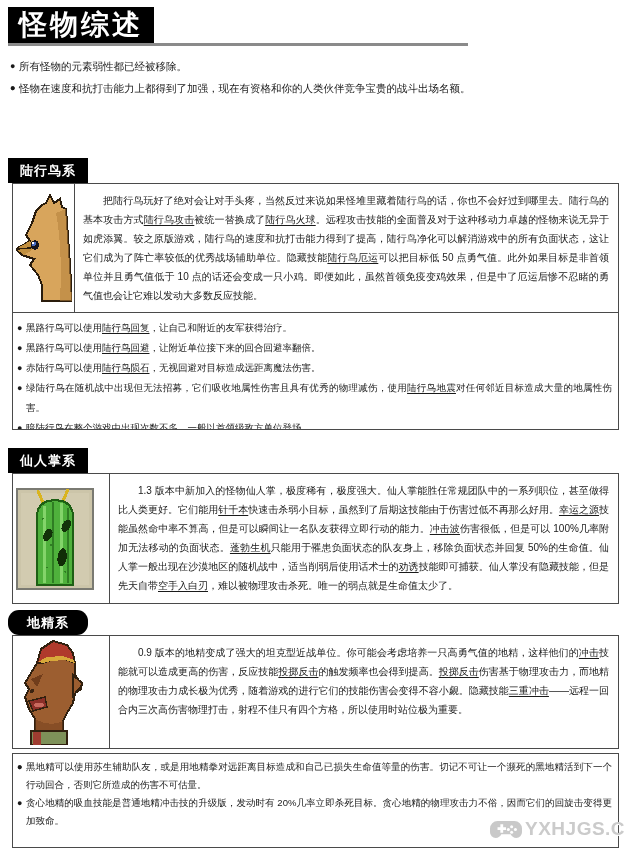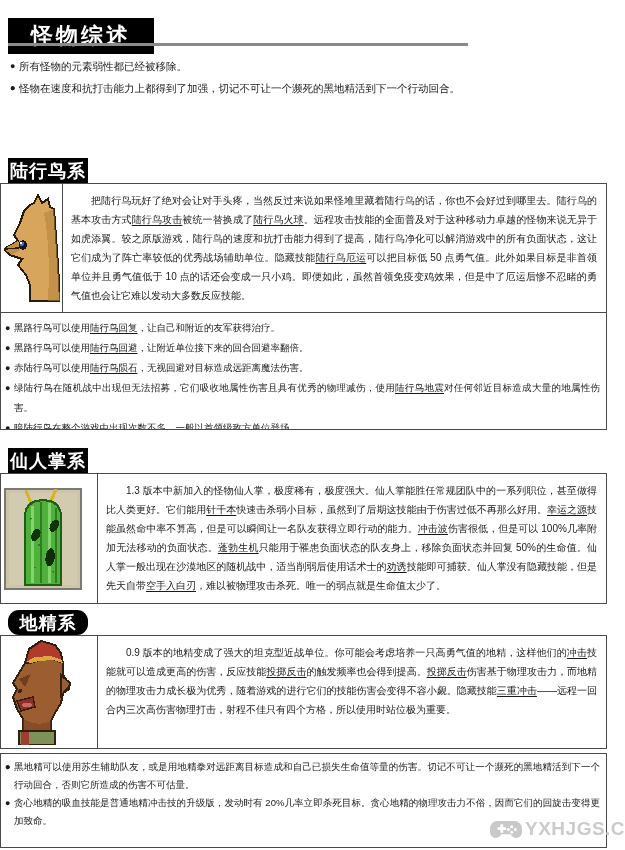--- a/index.html
+++ b/index.html
@@ -1,24 +1,24 @@
 <!DOCTYPE html>
 <html><head>
 <meta charset="utf-8">
 <style>
   html,body{margin:0;padding:0;background:#ffffff;}
   .page{position:relative;width:625px;height:850px;background:#fff;overflow:hidden;
         font-family:"Liberation Sans","DejaVu Sans",sans-serif;color:#1a1a1a;}
-  .banner{position:absolute;left:8px;top:18px;width:146px;height:36px;background:#000;color:#fff;
-          font-size:22px;font-weight:bold;display:flex;align-items:center;justify-content:center;letter-spacing:3px;}
+  .banner{position:absolute;left:8px;top:7px;width:146px;height:36px;background:#000;color:#fff;
+          font-size:28px;font-weight:bold;display:flex;align-items:center;justify-content:center;letter-spacing:3px;}
   .title-rule{position:absolute;left:8px;top:43px;width:460px;height:3px;background:#8a8a8a;}
   .intro{position:absolute;left:10px;top:55px;width:604px;font-size:10.5px;line-height:22px;}
   .sec-label{position:absolute;left:8px;width:80px;height:25px;background:#000;color:#fff;
-             font-size:18px;font-weight:bold;display:flex;align-items:center;justify-content:center;letter-spacing:1px;}
-  .sec-box{position:absolute;left:0;width:607px;border:1px solid #4a4a4a;background:#fff;overflow:hidden;box-sizing:border-box;}
+             font-size:13px;font-weight:bold;display:flex;align-items:center;justify-content:center;letter-spacing:1px;}
+  .sec-box{position:absolute;left:12px;width:607px;border:1px solid #4a4a4a;background:#fff;overflow:hidden;box-sizing:border-box;}
   .sec-row{display:flex;}
   .sec-row.divided{border-bottom:1px solid #4a4a4a;}
   .img-cell{flex:0 0 auto;border-right:1px solid #4a4a4a;display:flex;align-items:center;justify-content:flex-start;
             padding-left:3px;box-sizing:border-box;background:#fff;}
   .img-cell.centered{justify-content:center;padding-left:0;}
   .text-cell{flex:1;padding:7px 9px 4px 8px;font-size:10px;line-height:19px;text-align:justify;text-align-last:left;}
   .text-cell.indent{text-indent:2em;}
   .bullets-row{padding:5px 6px 4px 4px;font-size:9.5px;line-height:20px;overflow:hidden;}
   .bullets-row.tight{line-height:18px;padding-top:4px;}
   .bullet-item{position:relative;padding-left:9px;text-align:justify;text-align-last:left;}
@@ -33,21 +33,21 @@
 <body>
 
 <div class="page">
 
   <div class="banner">怪物综述</div>
   <div class="title-rule"></div>
 
   <div class="intro">
       <div class="bullet-item"><span class="dot">●</span><span>所有怪物的元素弱性都已经被移除。</span></div>
       <div class="bullet-item"><span class="dot">●</span></div>
-      <div class="bullet-item"><span class="dot">●</span><span>怪物在速度和抗打击能力上都得到了加强，切记不可让一个濒死的黑地精活到下一个行动回合。</span></div>
+      <div class="bullet-item"><span class="dot">●</span><span>怪物在速度和抗打击能力上都得到了加强，现在有资格和你的人类伙伴竞争宝贵的战斗出场名额。</span></div>
     </div>
 
   <div class="sec-label" style="top:158px;">陆行鸟系</div>
   <div class="sec-box" style="top:183px;height:247px;">
     <div class="sec-row divided" style="height:128px;">
       <div class="img-cell centered" style="width:62px;">
         <svg width="56" height="112" viewBox="0 0 56 110" shape-rendering="crispEdges">
           <rect width="56" height="110" fill="#ffffff"></rect>
           <path d="M26 12 L30 10 L34 2 L38 10 L44 6 L46 14 L50 16 L52 44 L54 72 L56 108 L26 108 L26 92 L22 82 L14 72 L18 66 L6 62 L0 56 L14 48 L10 42 L16 30 L20 18 Z" fill="#d8a55c" stroke="#2a1c0c" stroke-width="2"></path>
           <path d="M0 56 L14 48 L16 57 L8 62 Z" fill="#c18f3f"></path>

